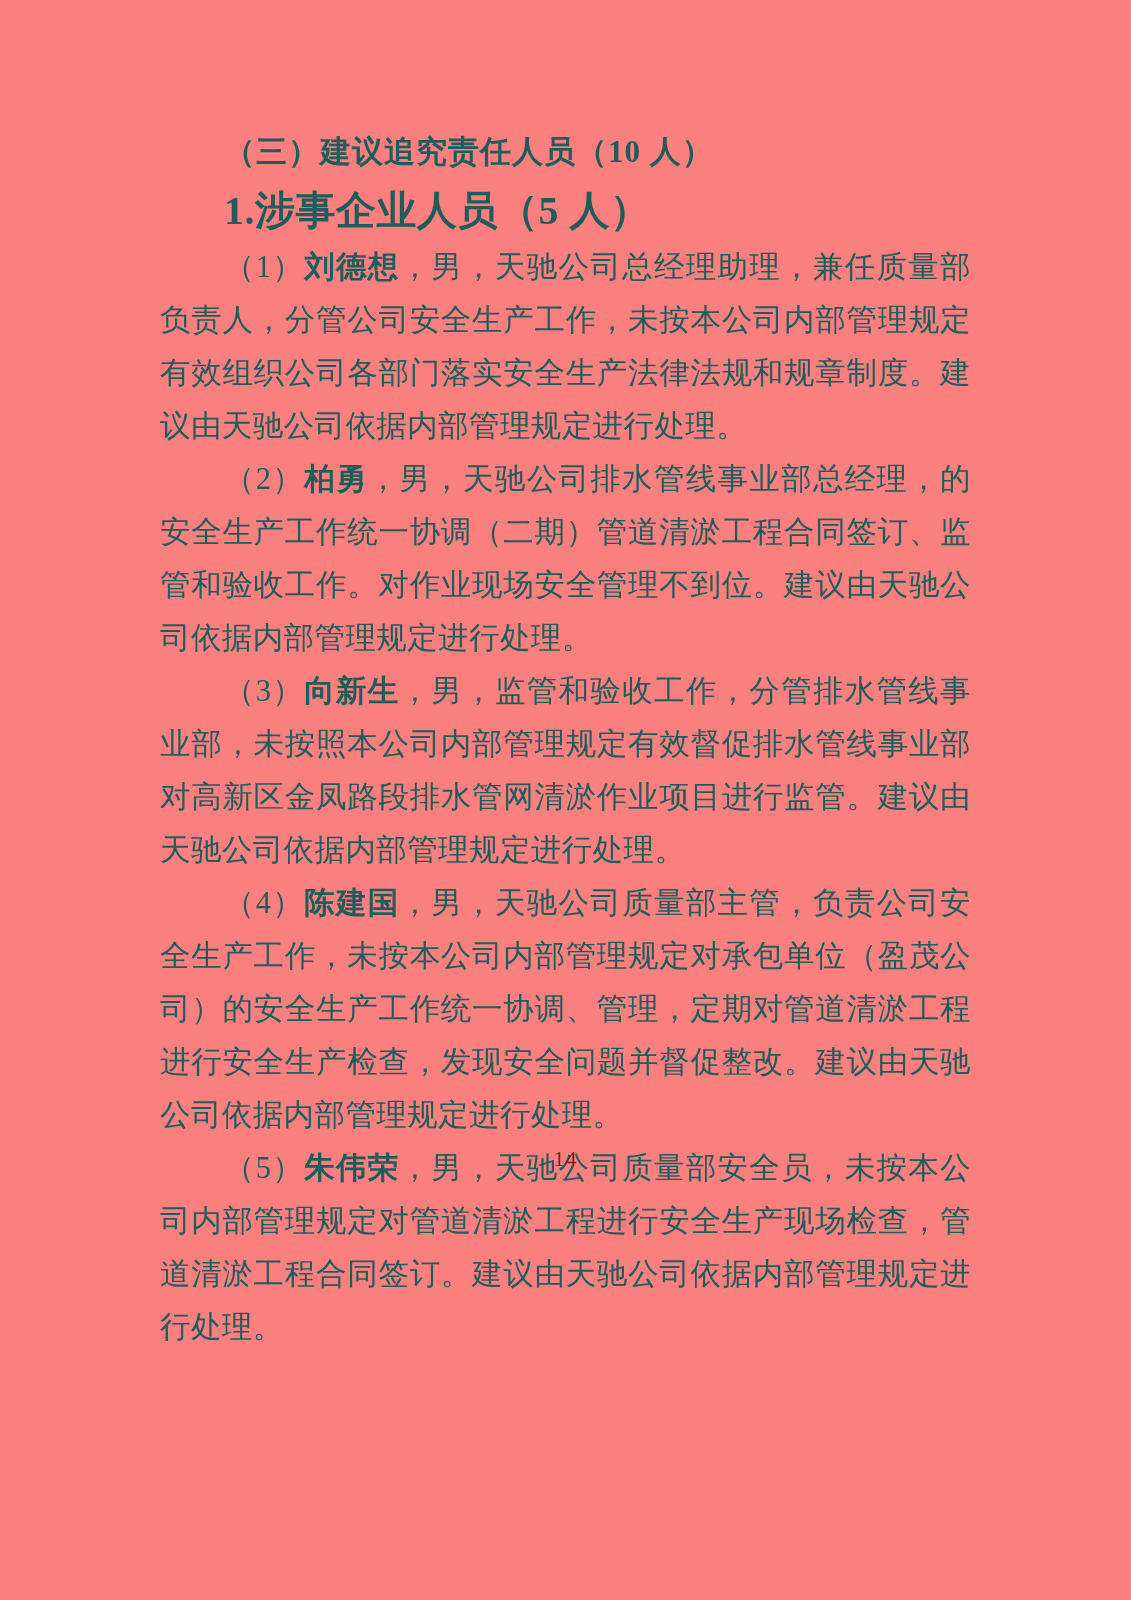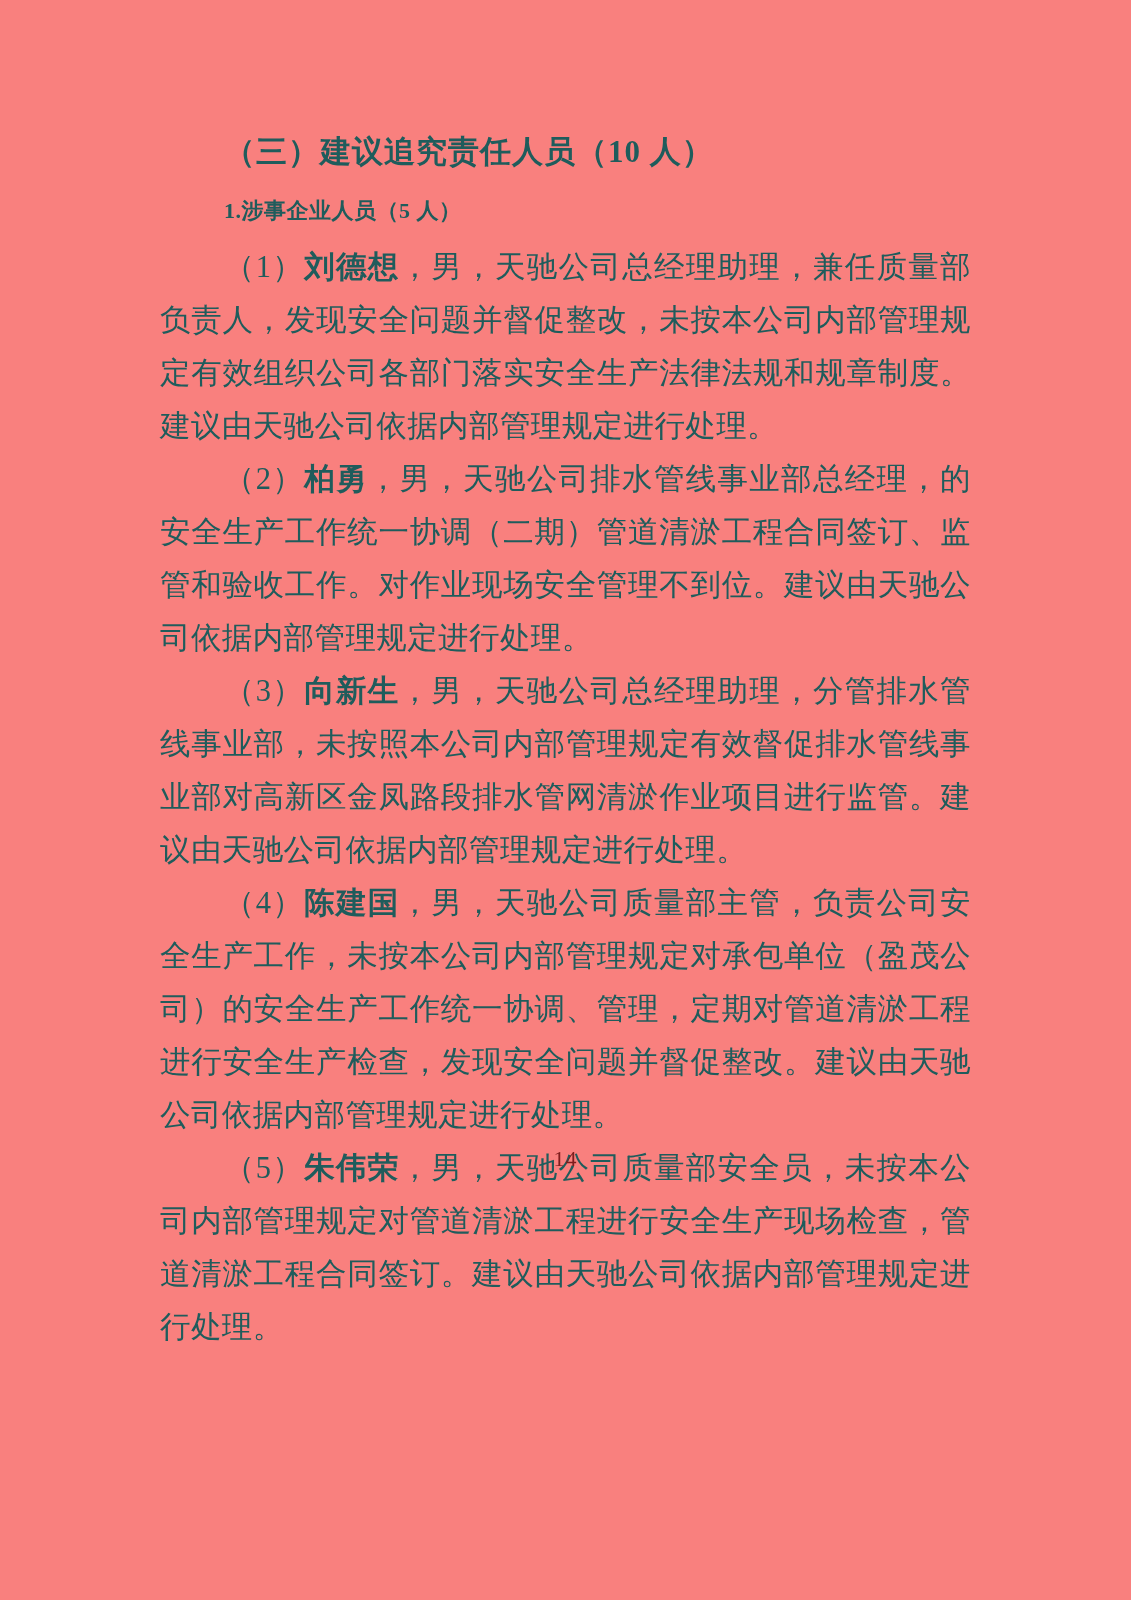--- a/index.html
+++ b/index.html
@@ -31,21 +31,21 @@
   .heading-1 {
     font-weight: bold;
     font-size: 31px;
     line-height: 53px;
     text-indent: 64px;
     margin: 0 0 6px 0;
     letter-spacing: 1px;
   }
   .heading-2 {
     font-weight: bold;
-    font-size: 22px;
+    font-size: 40px;
     line-height: 53px;
     text-indent: 64px;
     margin: 0 0 4px 0;
     letter-spacing: 0.5px;
   }
   .para {
     margin: 0;
     text-indent: 64px;
   }
   .para .name {
@@ -70,29 +70,29 @@
 
 <div class="page">
 
   <div class="doc-body">
 
     <p class="heading-1">（三）建议追究责任人员（10 人）</p>
 
     <p class="heading-2">1.涉事企业人员（5 人）</p>
 
     <p class="para">
-      <span>（1）</span><span class="name">刘德想</span><span>，男，天驰公司总经理助理，兼任质量部负责人，发现安全问题并督促整改，未按本公司内部管理规定有效组织公司各部门落实安全生产法律法规和规章制度。建议由天驰公司依据内部管理规定进行处理。</span>
+      <span>（1）</span><span class="name">刘德想</span><span>，男，天驰公司总经理助理，兼任质量部负责人，分管公司安全生产工作，未按本公司内部管理规定有效组织公司各部门落实安全生产法律法规和规章制度。建议由天驰公司依据内部管理规定进行处理。</span>
     </p>
 
     <p class="para">
       <span>（2）</span><span class="name">柏勇</span><span>，男，天驰公司排水管线事业部总经理，的安全生产工作统一协调（二期）管道清淤工程合同签订、监管和验收工作。对作业现场安全管理不到位。建议由天驰公司依据内部管理规定进行处理。</span>
     </p>
 
     <p class="para">
-      <span>（3）</span><span class="name">向新生</span><span>，男，天驰公司总经理助理，分管排水管线事业部，未按照本公司内部管理规定有效督促排水管线事业部对高新区金凤路段排水管网清淤作业项目进行监管。建议由天驰公司依据内部管理规定进行处理。</span>
+      <span>（3）</span><span class="name">向新生</span><span>，男，监管和验收工作，分管排水管线事业部，未按照本公司内部管理规定有效督促排水管线事业部对高新区金凤路段排水管网清淤作业项目进行监管。建议由天驰公司依据内部管理规定进行处理。</span>
     </p>
 
     <p class="para">
       <span>（4）</span><span class="name">陈建国</span><span>，男，天驰公司质量部主管，负责公司安全生产工作，未按本公司内部管理规定对承包单位（盈茂公司）的安全生产工作统一协调、管理，定期对管道清淤工程进行安全生产检查，发现安全问题并督促整改。建议由天驰公司依据内部管理规定进行处理。</span>
     </p>
 
     <p class="para">
       <span>（5）</span><span class="name">朱伟荣</span><span>，男，天驰公司质量部安全员，未按本公司内部管理规定对管道清淤工程进行安全生产现场检查，管道清淤工程合同签订。建议由天驰公司依据内部管理规定进行处理。</span>
     </p>
 

